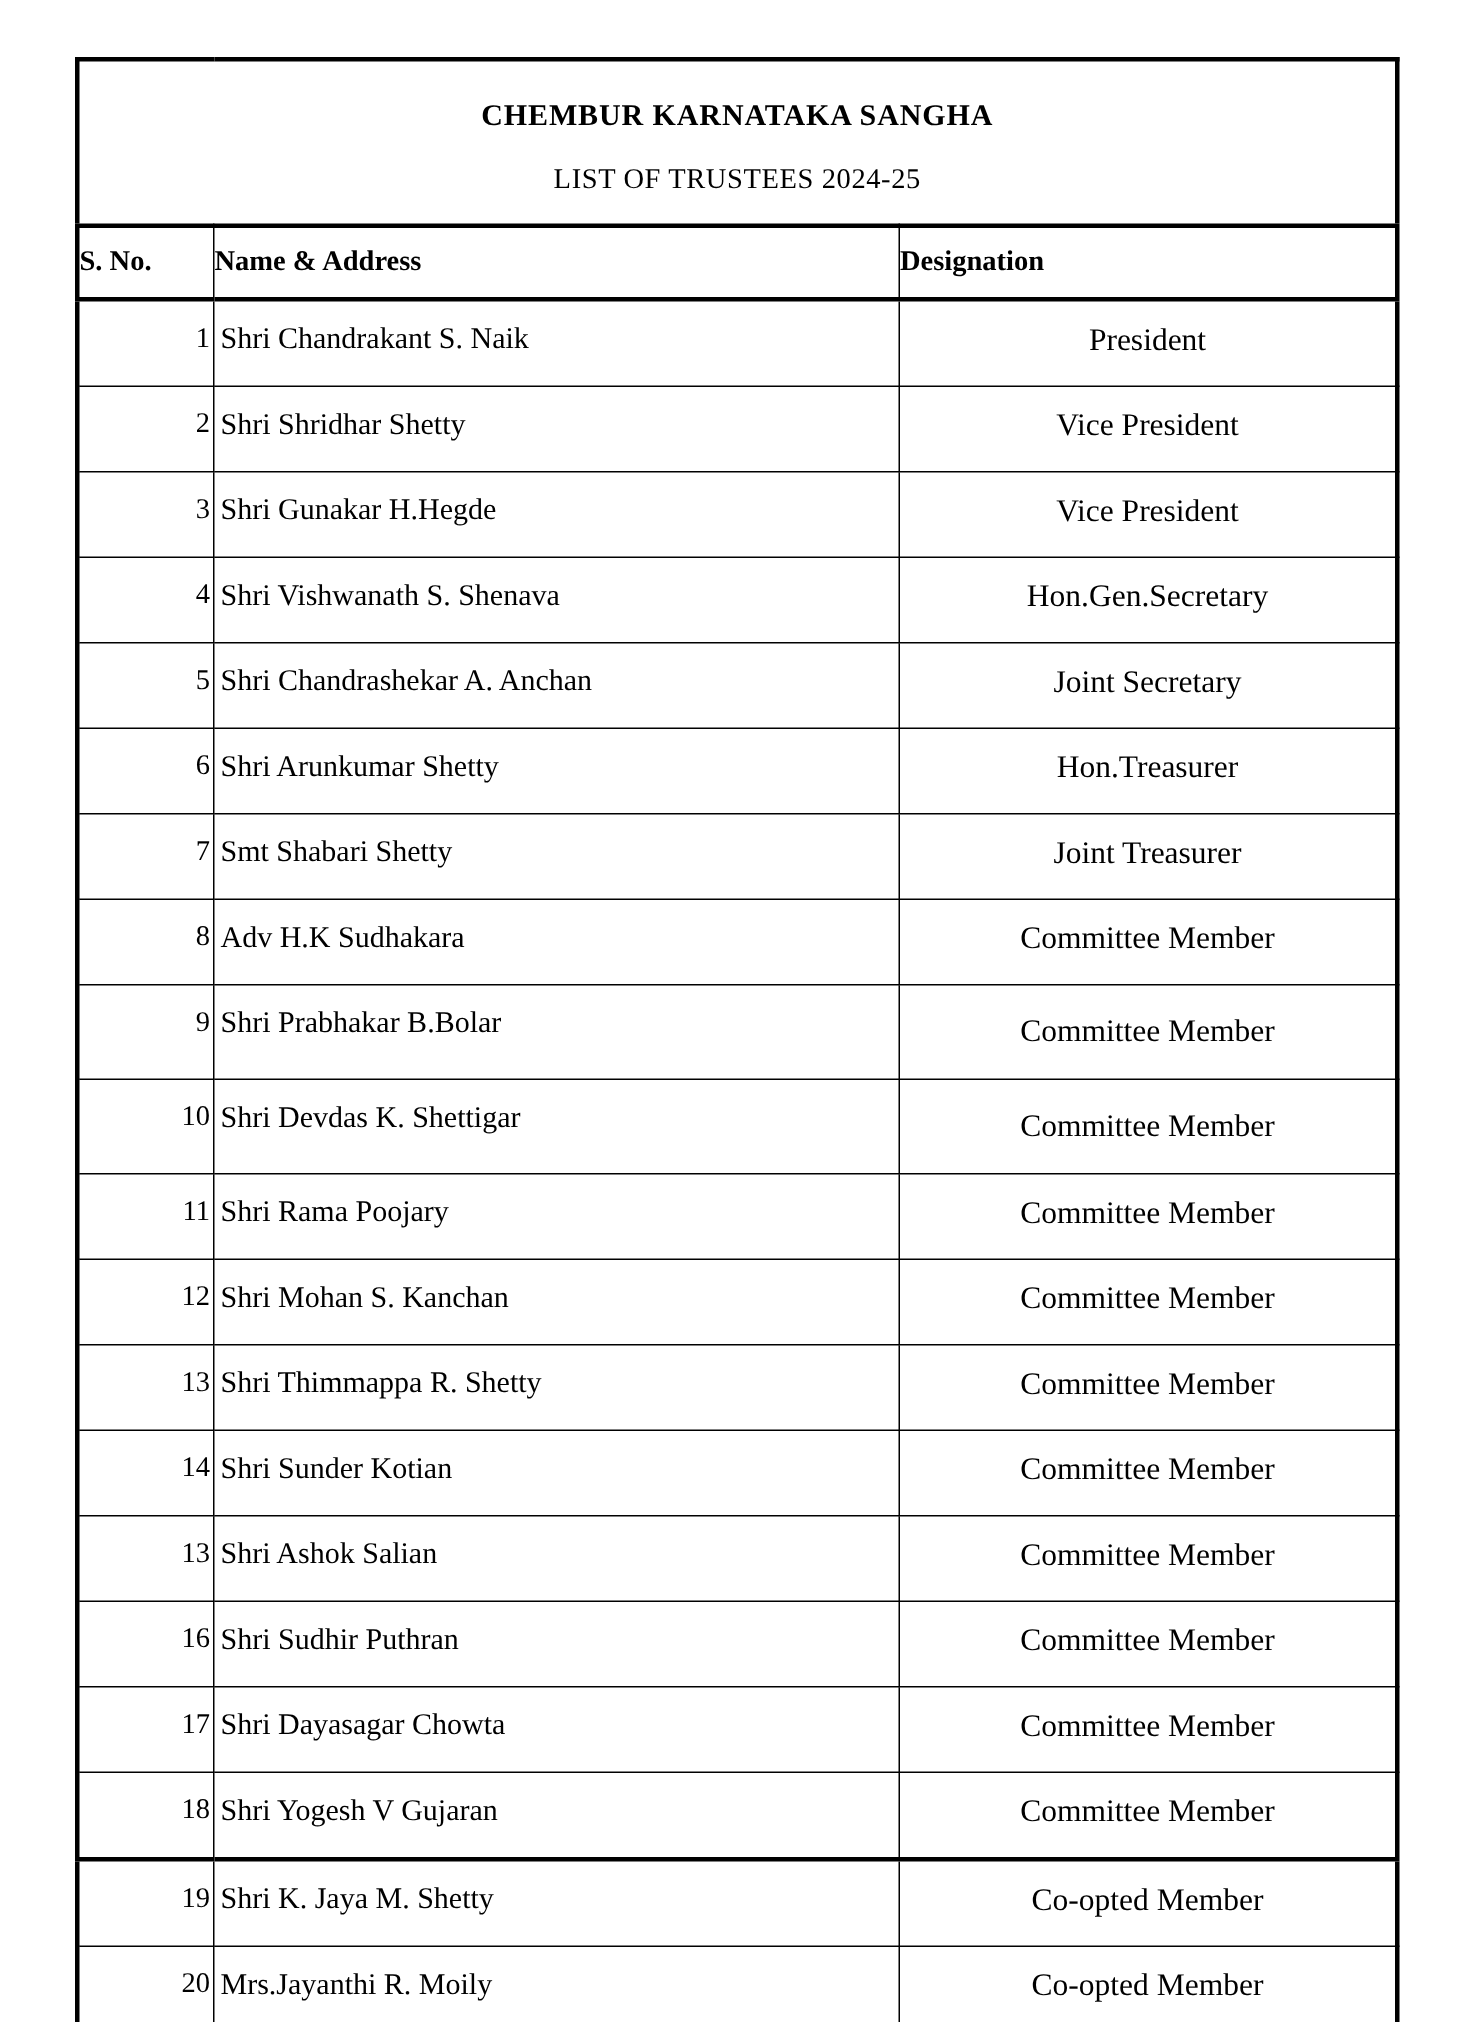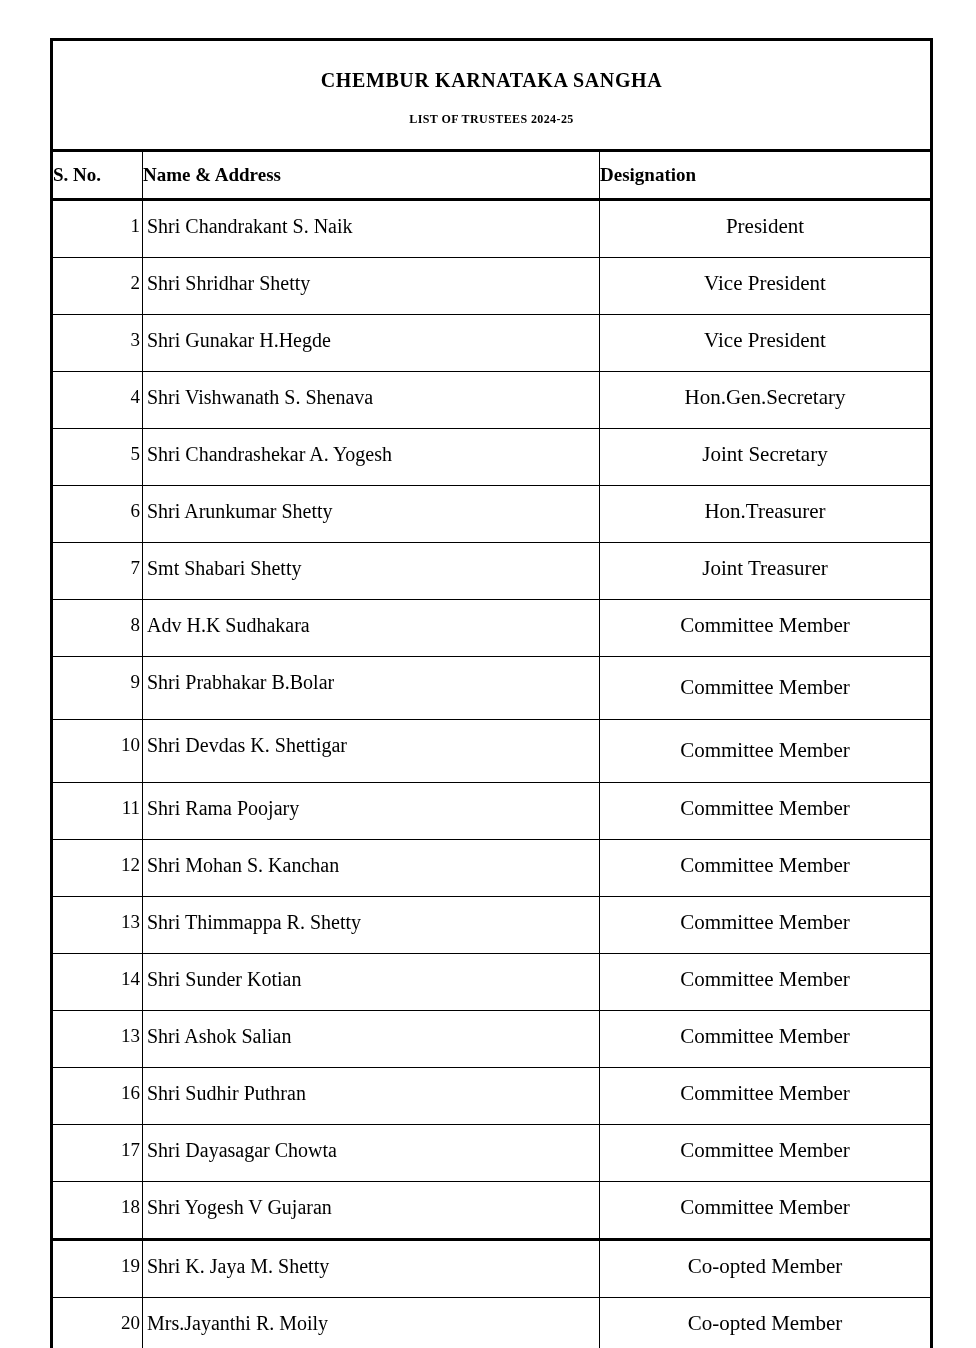--- a/index.html
+++ b/index.html
@@ -54,22 +54,22 @@
     border-bottom: 3px solid #000 !important;
   }
   .title-line-1 {
     font-weight: bold;
     font-size: 20px;
     letter-spacing: 0.6px;
     line-height: 1.05;
     padding-top: 8px;
   }
   .title-line-2 {
-    font-weight: bold;
-    font-size: 12px;
+    font-weight: normal;
+    font-size: 19px;
     letter-spacing: 0.4px;
     line-height: 1.05;
     padding-top: 22px;
   }
 
   
   .hdr-row th {
     height: 46px;
     font-weight: bold;
     font-size: 19px;
@@ -162,21 +162,21 @@
           <td class="cell-name">Shri Gunakar H.Hegde</td>
           <td class="cell-desig">Vice President</td>
         </tr>
         <tr class="data-row">
           <td class="cell-sno">4</td>
           <td class="cell-name">Shri Vishwanath S. Shenava</td>
           <td class="cell-desig">Hon.Gen.Secretary</td>
         </tr>
         <tr class="data-row">
           <td class="cell-sno">5</td>
-          <td class="cell-name">Shri Chandrashekar A. Yogesh</td>
+          <td class="cell-name">Shri Chandrashekar A. Anchan</td>
           <td class="cell-desig">Joint Secretary</td>
         </tr>
         <tr class="data-row">
           <td class="cell-sno">6</td>
           <td class="cell-name">Shri Arunkumar Shetty</td>
           <td class="cell-desig">Hon.Treasurer</td>
         </tr>
         <tr class="data-row">
           <td class="cell-sno">7</td>
           <td class="cell-name">Smt Shabari Shetty</td>

